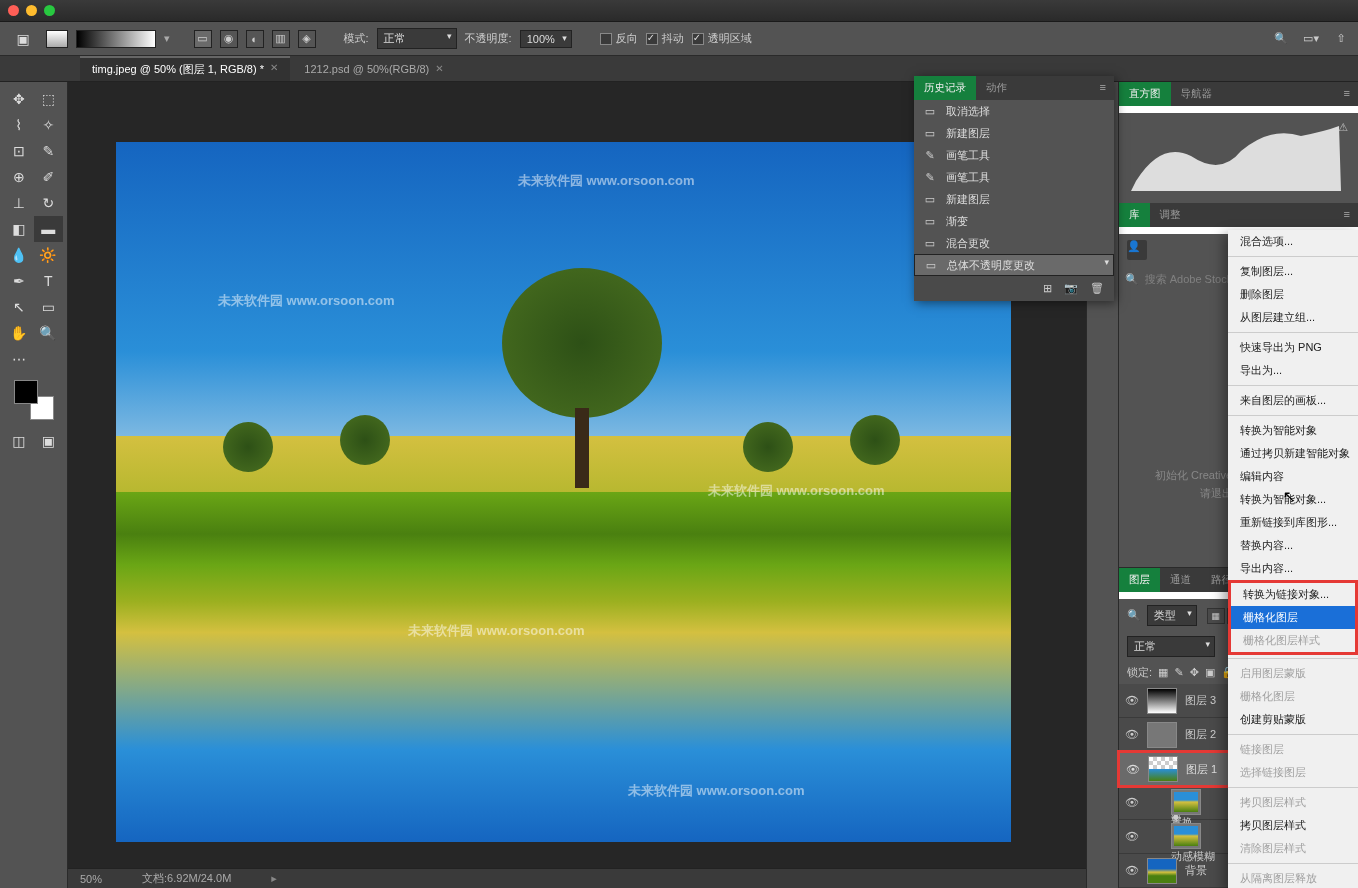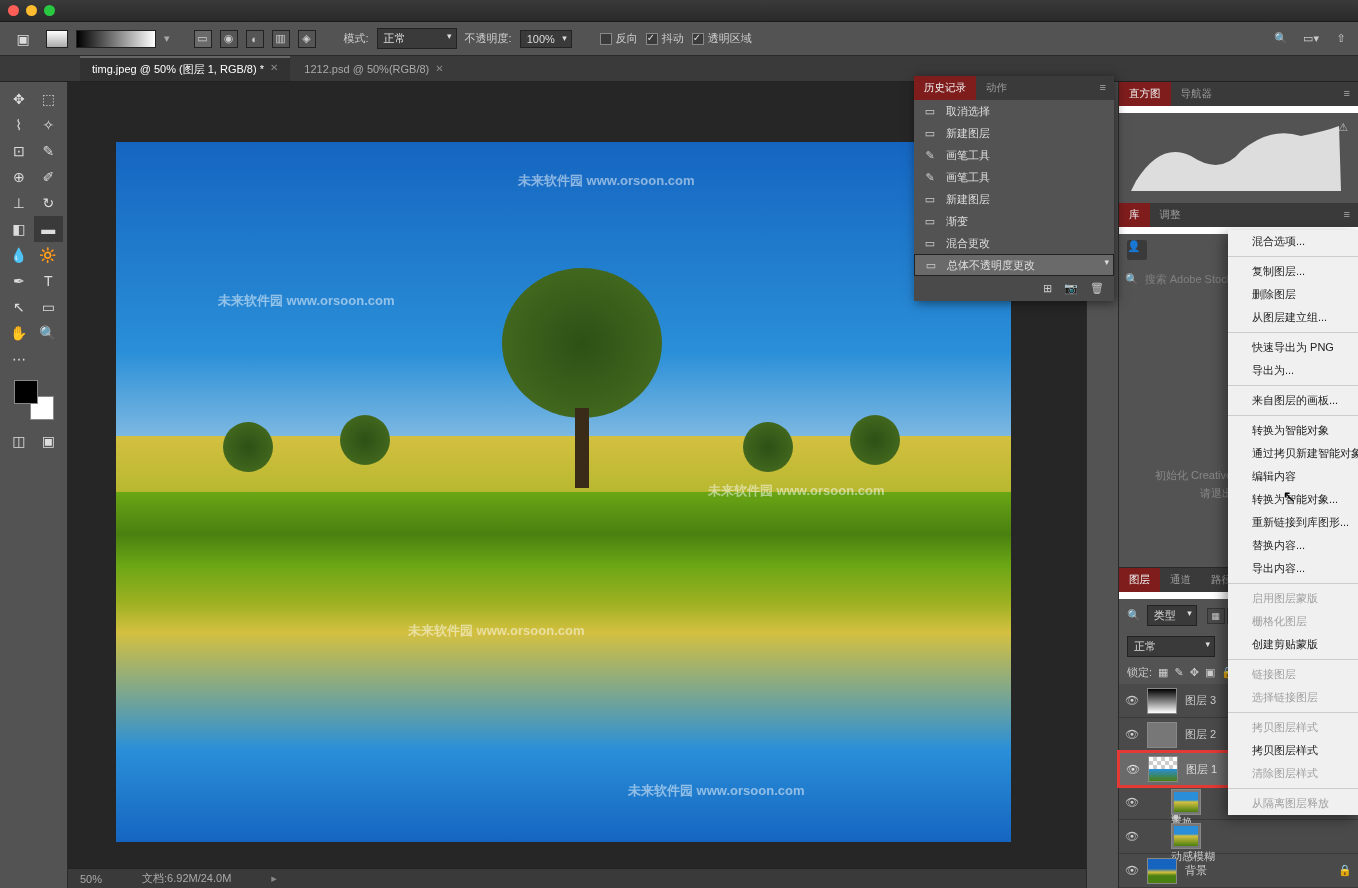--- a/index.html
+++ b/index.html
@@ -42,21 +42,21 @@
 .crown { width: 160px; height: 150px; background: radial-gradient(#2d5016,#4a7020); border-radius: 50%; margin: 0 auto; }
 .trunk { width: 14px; height: 80px; background: #3a2a18; margin: -10px auto 0; }
 .streecrown { position:absolute; width:50px;height:50px;background:radial-gradient(#2d5016,#4a7020);border-radius:50%; }
 .wm { position: absolute; color: rgba(255,255,255,0.5); font-size: 13px; font-weight: bold; pointer-events: none; }
 .status { position: absolute; bottom: 0; left: 0; right: 0; height: 20px; background: #3a3a3a; display: flex; align-items: center; padding: 0 12px; gap: 40px; color: #aaa; font-size: 10px; border-top:1px solid #222; }
 .rstrip { width: 32px; background: #535353; display: flex; flex-direction: column; align-items: center; padding: 8px 0; gap: 18px; border-left: 1px solid #2a2a2a; }
 .rstrip .ic { width: 20px; height: 20px; color: #bbb; display: flex; align-items: center; justify-content: center; font-size: 13px; }
 .rpanels { width: 240px; background: #535353; display: flex; flex-direction: column; border-left: 1px solid #2a2a2a; position: relative; }
 .pnl-tabs { display: flex; background: #3a3a3a; border-bottom: 7px solid #ffffff; }
 .ptab { padding: 5px 10px; color: #999; font-size: 10.5px; }
-.ptab.active { background: #7f1d1d; color: #eee; }
+.ptab.active { background: #15803d; color: #eee; }
 .menu-ic { margin-left: auto; padding: 5px 8px; color: #aaa; }
 .histogram { height: 90px; padding: 8px 12px; position: relative; }
 .hist-svg { width: 210px; height: 70px; }
 .libarea { flex: 1; padding: 8px; }
 .search-row { display: flex; align-items: center; gap: 6px; color: #808080; font-size: 11px; padding: 6px; }
 .libmsg { text-align: center; color: #888; margin-top: 120px; font-size: 11px; line-height: 1.6; }
 .layer-pnl { border-top: 1px solid #2a2a2a; }
 .lay-top { padding: 6px 8px; display: flex; align-items: center; gap: 6px; }
 .lay-icons { display: flex; gap: 2px; margin-left: 4px; }
 .lay-icons .li { width: 18px; height: 16px; border: 1px solid #333; background: #4a4a4a; display: flex; align-items: center; justify-content: center; font-size: 9px; }
@@ -68,21 +68,21 @@
 .eye { width: 14px; text-align: center; }
 .thumb { width: 30px; height: 26px; border: 1px solid #888; background: #777; }
 .thumb.grad { background: linear-gradient(#000,#fff); }
 .thumb.ck { background: repeating-conic-gradient(#ccc 0 25%, #fff 0 50%) 0 0/8px 8px; position: relative; }
 .thumb.ck::after { content:""; position:absolute; bottom:0; left:0; right:0; height:50%; background:linear-gradient(#2a8fd8,#4a8010); }
 .thumb.so { position: relative; }
 .thumb.so .mini { position:absolute; inset:2px; background:linear-gradient(#2a8fd8 40%,#d4c040 50%,#4a8010); }
 .thumb.bgl { background: linear-gradient(#1565c0 40%, #d4c040 55%, #4a8010 70%); }
 .hl-red { outline: 3px solid #e53935; outline-offset: -1px; }
 .ctx-menu { position: absolute; right: 0; top: 148px; width: 130px; background: #f0f0f0; color: #222; box-shadow: -4px 4px 12px rgba(0,0,0,0.4); z-index: 100; font-size: 11.5px; }
-.ctx-item { padding: 4px 24px; white-space: nowrap; }
+.ctx-item { padding: 4px 12px; white-space: nowrap; }
 .ctx-item.dis { color: #a0a0a0; }
 .ctx-item.hl { background: #1a6fd8; color: #fff; }
 .ctx-sep { height: 1px; background: #ccc; margin: 3px 0; }
 .ctx-hl-box { border: 3px solid #e53935; }
 .hist-panel { position: absolute; left: -205px; top: -6px; width: 200px; background: #535353; z-index: 50; box-shadow: 2px 2px 10px rgba(0,0,0,0.5); }
 .hist-tabs { display: flex; background: #3a3a3a; }
 .hist-body { padding: 0; }
 .hist-row { display: flex; align-items: center; height: 22px; padding: 0 8px; gap: 8px; font-size: 11px; color: #ddd; }
 .hist-row.sel { background: #6a6a6a; }
 .hist-ic { width: 16px; text-align: center; color: #ccc; }
@@ -393,20 +393,25 @@
         <div class="ctx-sep"></div>
         <div class="ctx-item">来自图层的画板...</div>
         <div class="ctx-sep"></div>
         <div class="ctx-item">转换为智能对象</div>
         <div class="ctx-item">通过拷贝新建智能对象</div>
         <div class="ctx-item">编辑内容</div>
         <div class="ctx-item">转换为智能对象...</div>
         <div class="ctx-item">重新链接到库图形...</div>
         <div class="ctx-item">替换内容...</div>
         <div class="ctx-item">导出内容...</div>
+        <div class="ctx-hl-box">
+          <div class="ctx-item">转换为链接对象...</div>
+          <div class="ctx-item hl">栅格化图层</div>
+          <div class="ctx-item dis">栅格化图层样式</div>
+        </div>
         <div class="ctx-sep"></div>
         <div class="ctx-item dis">启用图层蒙版</div>
         <div class="ctx-item dis">栅格化图层</div>
         <div class="ctx-item">创建剪贴蒙版</div>
         <div class="ctx-sep"></div>
         <div class="ctx-item dis">链接图层</div>
         <div class="ctx-item dis">选择链接图层</div>
         <div class="ctx-sep"></div>
         <div class="ctx-item dis">拷贝图层样式</div>
         <div class="ctx-item">拷贝图层样式</div>

